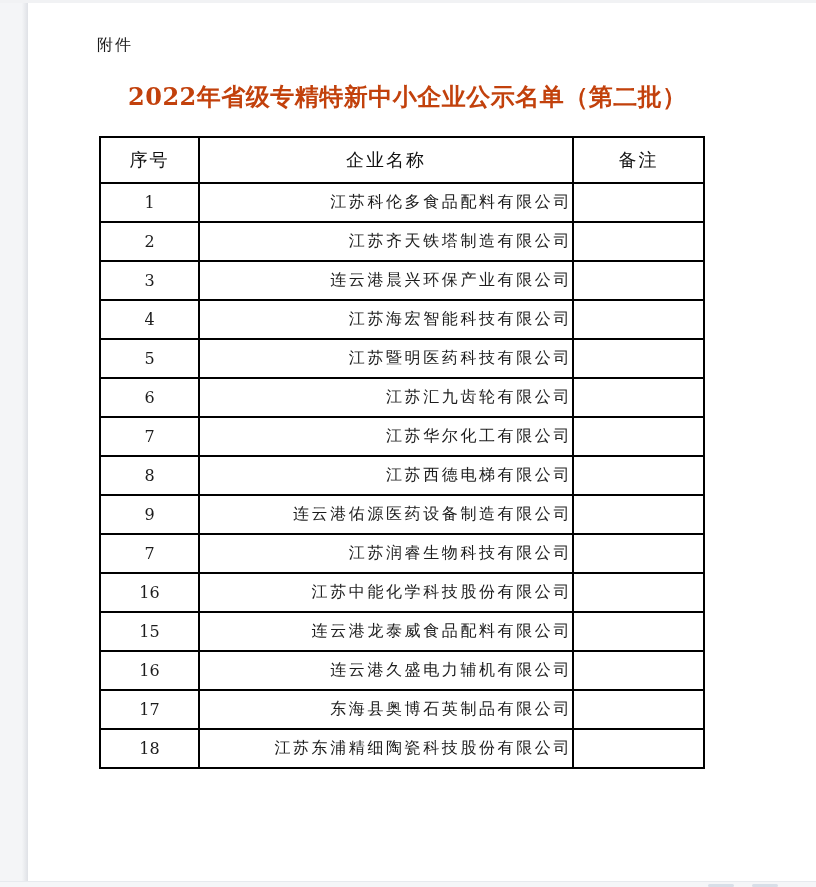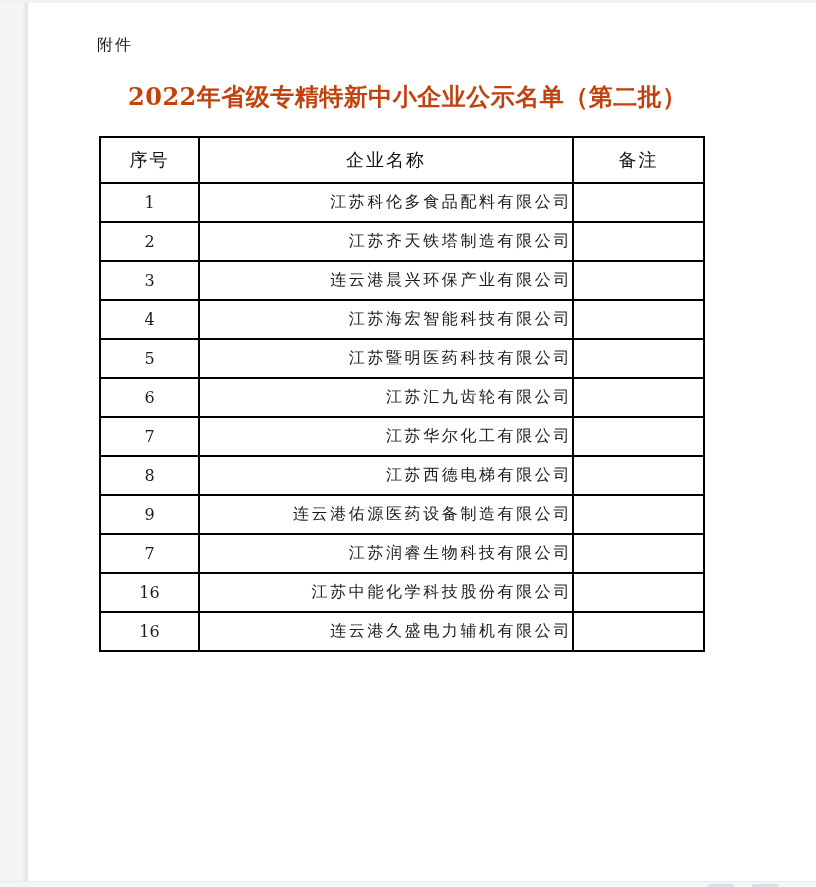--- a/index.html
+++ b/index.html
@@ -187,22 +187,37 @@
           <td class="cell-index">7</td>
           <td class="cell-company">江苏润睿生物科技有限公司</td>
           <td class="cell-remark"></td>
         </tr>
         <tr>
           <td class="cell-index">16</td>
           <td class="cell-company">江苏中能化学科技股份有限公司</td>
           <td class="cell-remark"></td>
         </tr>
         <tr>
+          <td class="cell-index">15</td>
+          <td class="cell-company">连云港龙泰威食品配料有限公司</td>
+          <td class="cell-remark"></td>
+        </tr>
+        <tr>
           <td class="cell-index">16</td>
           <td class="cell-company">连云港久盛电力辅机有限公司</td>
+          <td class="cell-remark"></td>
+        </tr>
+        <tr>
+          <td class="cell-index">17</td>
+          <td class="cell-company">东海县奥博石英制品有限公司</td>
+          <td class="cell-remark"></td>
+        </tr>
+        <tr>
+          <td class="cell-index">18</td>
+          <td class="cell-company">江苏东浦精细陶瓷科技股份有限公司</td>
           <td class="cell-remark"></td>
         </tr>
       </tbody>
   </table>
 
   <div class="bottom-bar">
     <div class="scroll-thumb t1"></div>
     <div class="scroll-thumb t2"></div>
   </div>
 

